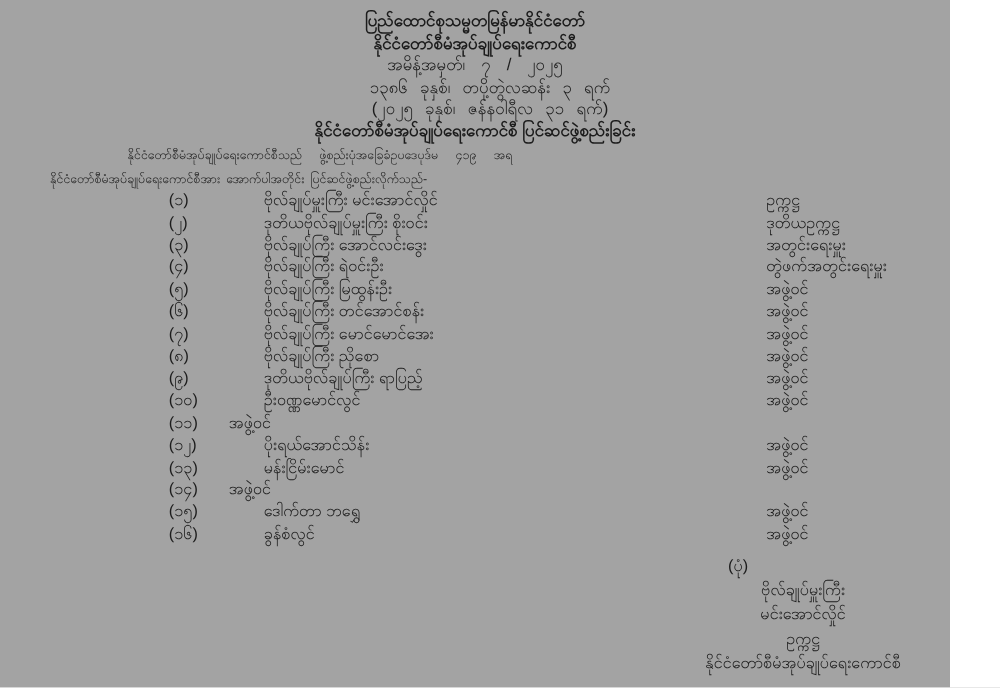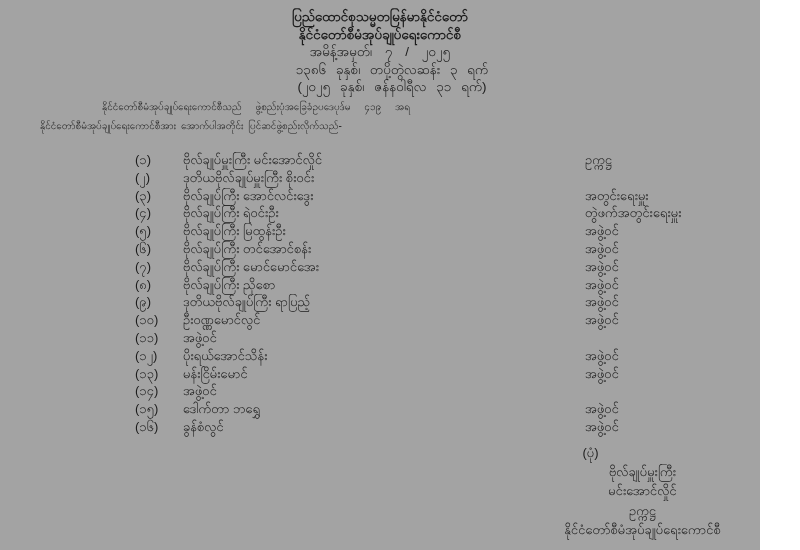--- a/index.html
+++ b/index.html
@@ -17,55 +17,57 @@
   .bold{font-weight:bold;}
   .header-block{padding-top:8px;}
   .order-line{word-spacing:9px;}
   .date-line{word-spacing:6px;padding-left:24px;}
   .para{margin:1px 40px 0 40px;font-size:10px;line-height:19.5px;}
   .para-line1{text-indent:62px;word-spacing:11px;}
   .para-line2{word-spacing:2px;}
   .member-list{position:absolute;top:151px;left:135px;right:40px;}
   .member-row{display:flex;height:17.8px;line-height:17.8px;font-size:13px;}
   .member-no{width:48px;flex:none;}
-  .member-name{width:402px;flex:none;}
+  .member-name{width:402px;flex:none;margin-left:28px;}
   .member-role{flex:1;}
   .signature{
     position:absolute;left:500px;top:443px;width:285px;
     text-align:center;font-size:13px;line-height:19.2px;
   }
   .sig-sd{transform:translateX(-52px);}
 </style>
 </head>
 <body>
 
 <div class="page">
 
   <div class="header-block center">
     <div class="hdr bold">ပြည်ထောင်စုသမ္မတမြန်မာနိုင်ငံတော်</div>
     <div class="hdr bold">နိုင်ငံတော်စီမံအုပ်ချုပ်ရေးကောင်စီ</div>
     <div class="hdr order-line">အမိန့်အမှတ်၊ ၇ / ၂၀၂၅</div>
     <div class="hdr date-line">၁၃၈၆ ခုနှစ်၊ တပို့တွဲလဆန်း ၃ ရက်</div>
     <div class="hdr date-line">(၂၀၂၅ ခုနှစ်၊ ဇန်နဝါရီလ ၃၁ ရက်)</div>
+    <div class="hdr bold">နိုင်ငံတော်စီမံအုပ်ချုပ်ရေးကောင်စီ ပြင်ဆင်ဖွဲ့စည်းခြင်း</div>
   </div>
 
   <div class="para">
     <div class="para-line1">နိုင်ငံတော်စီမံအုပ်ချုပ်ရေးကောင်စီသည် ဖွဲ့စည်းပုံအခြေခံဥပဒေပုဒ်မ ၄၁၉ အရ</div>
     <div class="para-line2">နိုင်ငံတော်စီမံအုပ်ချုပ်ရေးကောင်စီအား အောက်ပါအတိုင်း ပြင်ဆင်ဖွဲ့စည်းလိုက်သည်-</div>
   </div>
 
   <div class="member-list">
     <div class="member-row">
       <span class="member-no">(၁)</span>
       <span class="member-name">ဗိုလ်ချုပ်မှူးကြီး မင်းအောင်လှိုင်</span>
       <span class="member-role">ဥက္ကဋ္ဌ</span>
     </div>
     <div class="member-row">
       <span class="member-no">(၂)</span>
       <span class="member-name">ဒုတိယဗိုလ်ချုပ်မှူးကြီး စိုးဝင်း</span>
+      <span class="member-role">ဒုတိယဥက္ကဋ္ဌ</span>
     </div>
     <div class="member-row">
       <span class="member-no">(၃)</span>
       <span class="member-name">ဗိုလ်ချုပ်ကြီး အောင်လင်းဒွေး</span>
       <span class="member-role">အတွင်းရေးမှူး</span>
     </div>
     <div class="member-row">
       <span class="member-no">(၄)</span>
       <span class="member-name">ဗိုလ်ချုပ်ကြီး ရဲဝင်းဦး</span>
       <span class="member-role">တွဲဖက်အတွင်းရေးမှူး</span>

